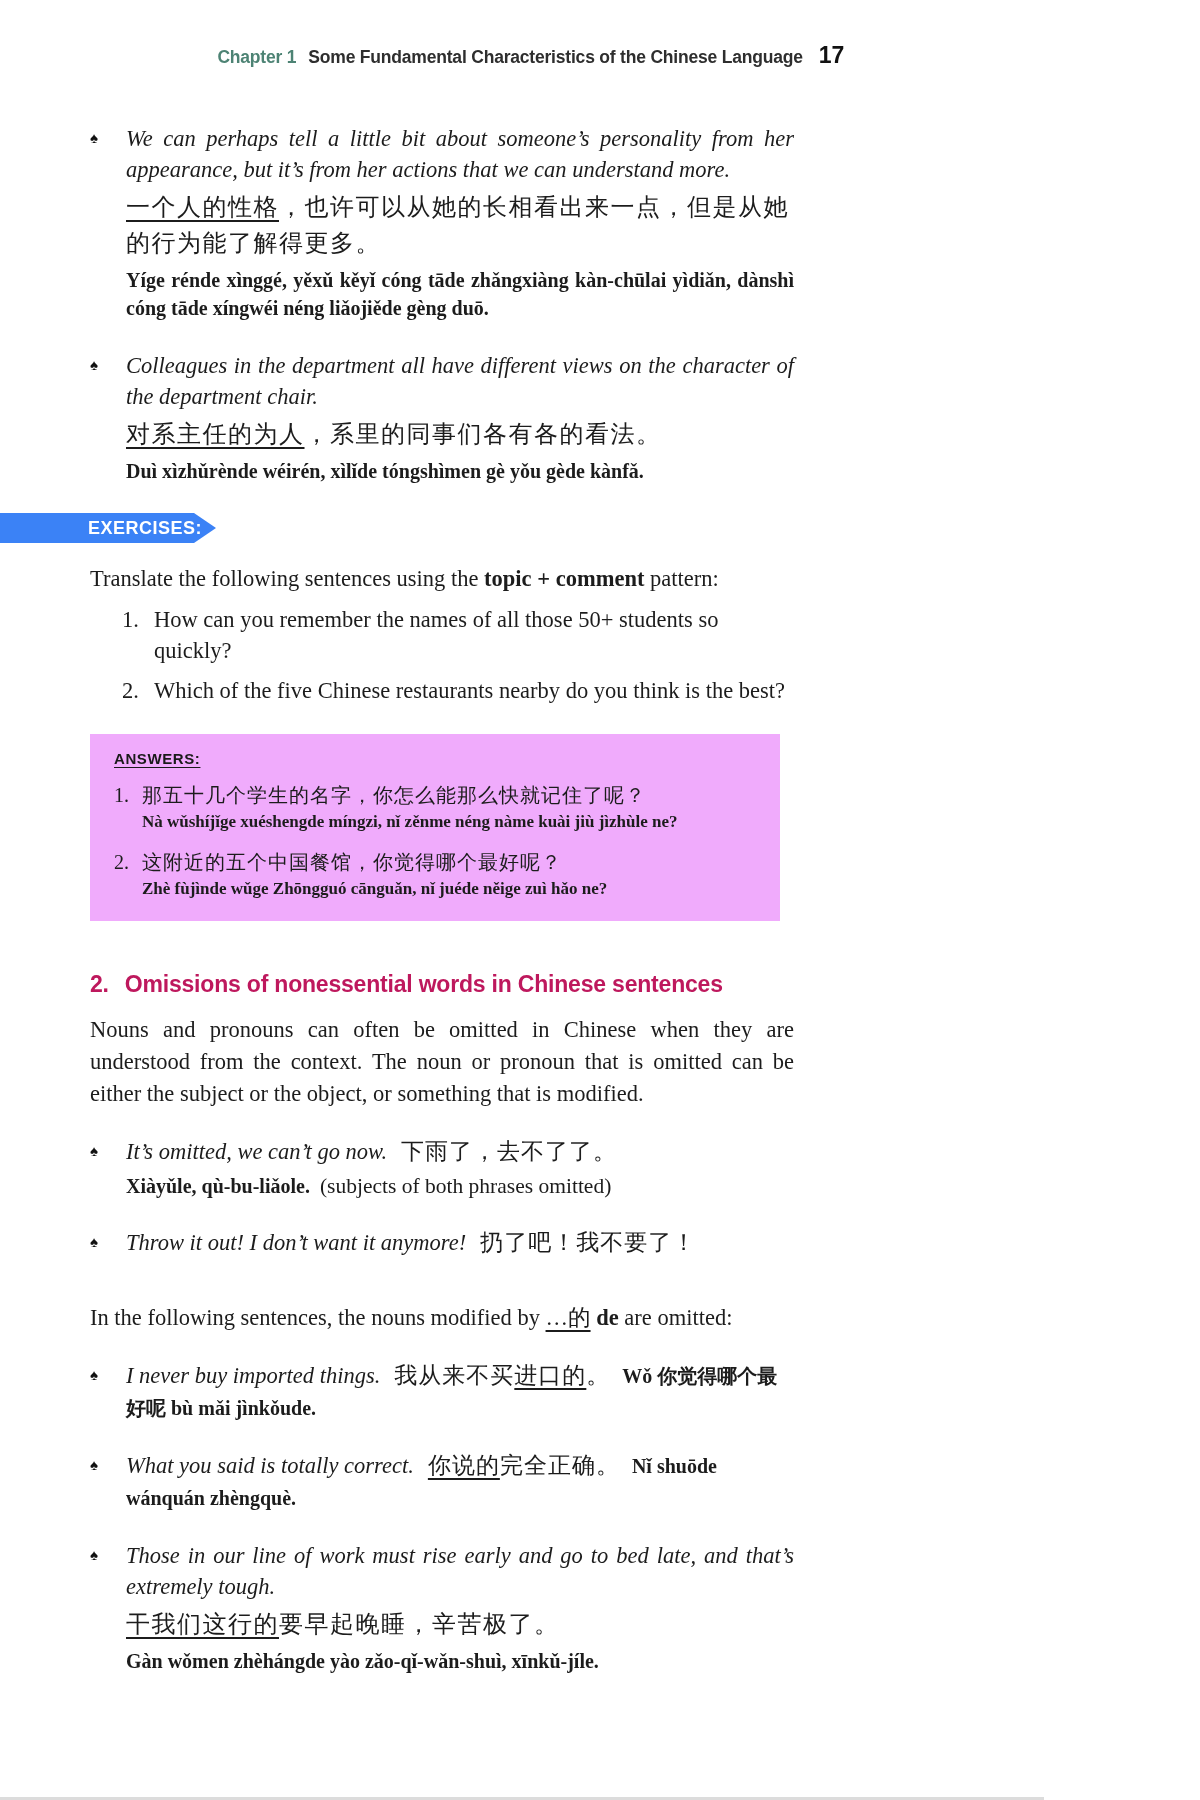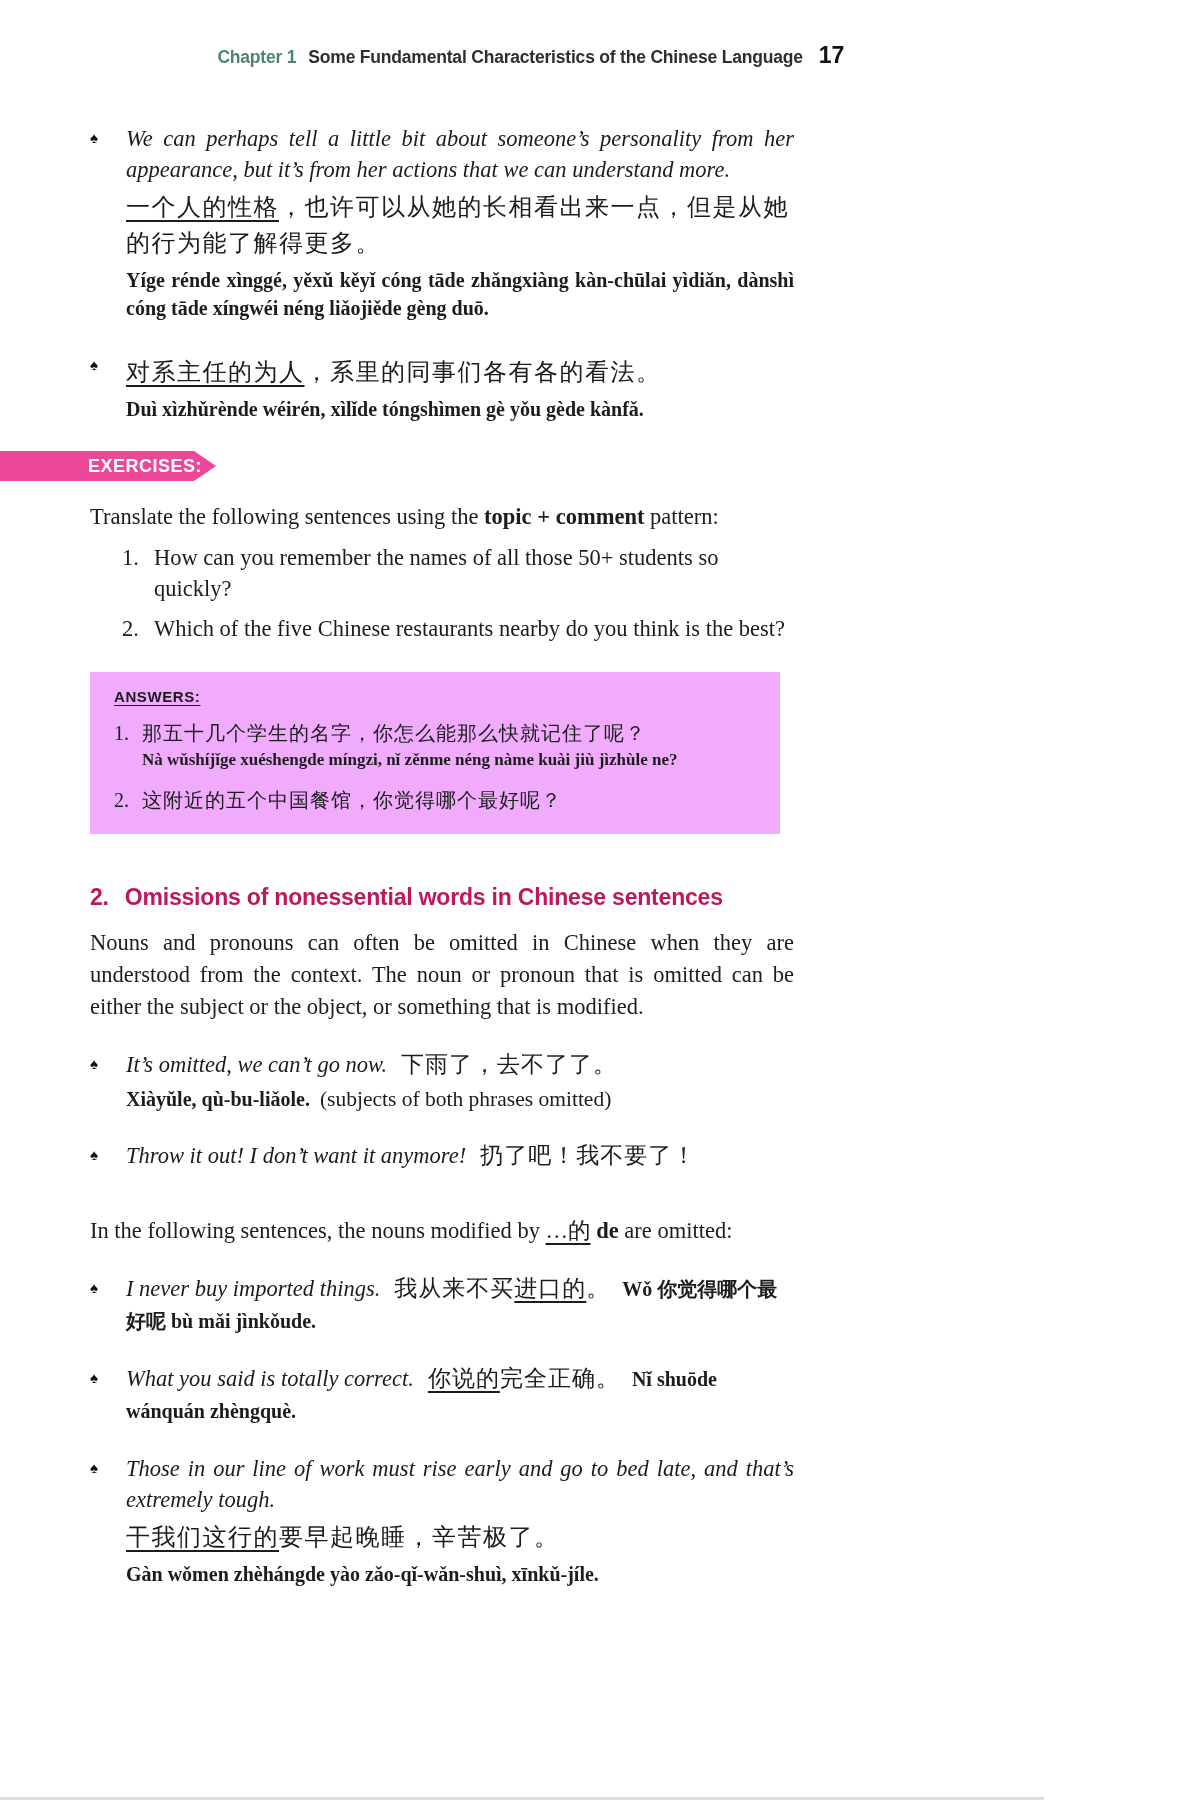--- a/index.html
+++ b/index.html
@@ -36,21 +36,21 @@
   .ex-body { flex: 1; min-width: 0; }
   .english { font-style: italic; font-size: 22.5px; line-height: 31px; text-align: justify; }
   .chinese { font-size: 24px; line-height: 36px; letter-spacing: 1.5px; margin-top: 4px; }
   .pinyin  { font-weight: bold; font-size: 20px; line-height: 28px; margin-top: 5px; text-align: justify; }
   .ul { text-decoration: underline; text-underline-offset: 5px; }
 
   
   .banner {
     margin-top: 26px;
     width: 216px; height: 30px;
-    background: #ec4899;
+    background: #3b82f6;
     clip-path: polygon(0 0, calc(100% - 22px) 0, 100% 50%, calc(100% - 22px) 100%, 0 100%);
     color: #fff;
     font-family: "Liberation Sans", sans-serif;
     font-weight: bold; font-size: 18px; line-height: 30px;
     padding-left: 88px; letter-spacing: 0.5px;
   }
 
   .intro { margin: 20px 0 0 0; font-size: 22.5px; line-height: 31px; }
   .exlist { margin-top: 10px; }
   .exrow { display: flex; margin-top: 9px; font-size: 22.5px; line-height: 31px; }
@@ -116,20 +116,21 @@
       <div class="ex-body">
         <div class="english">We can perhaps tell a little bit about someone’s personality from her appearance, but it’s from her actions that we can understand more.</div>
         <div class="chinese"><span class="ul">一个人的性格</span><span>，也许可以从她的长相看出来一点，但是从她的行为能了解得更多。</span></div>
         <div class="pinyin">Yíge rénde xìnggé, yěxǔ kěyǐ cóng tāde zhǎngxiàng kàn-chūlai yìdiǎn, dànshì cóng tāde xíngwéi néng liǎojiěde gèng duō.</div>
       </div>
     </div>
 
     <div class="example">
       <span class="bullet">♠</span>
       <div class="ex-body">
+        <div class="english">Colleagues in the department all have different views on the character of the department chair.</div>
         <div class="chinese"><span class="ul">对系主任的为人</span><span>，系里的同事们各有各的看法。</span></div>
         <div class="pinyin">Duì xìzhǔrènde wéirén, xìlǐde tóngshìmen gè yǒu gède kànfǎ.</div>
       </div>
     </div>
 
   </div>
 
   <div class="banner">
     <span>EXERCISES:</span>
   </div>
@@ -158,20 +159,21 @@
           <span>那五十几个学生的名字，你怎么能那么快就记住了呢？</span>
         </div>
         <div class="ans-py">Nà wǔshíjǐge xuéshengde míngzi, nǐ zěnme néng nàme kuài jiù jìzhùle ne?</div>
       </div>
 
       <div class="ans-item">
         <div class="ans-cn">
           <span class="ans-num">2.</span>
           <span>这附近的五个中国餐馆，你觉得哪个最好呢？</span>
         </div>
+        <div class="ans-py">Zhè fùjìnde wǔge Zhōngguó cānguǎn, nǐ juéde něige zuì hǎo ne?</div>
       </div>
     </div>
 
     <h2 class="sec-head"><span class="sec-num">2.</span><span>Omissions of nonessential words in Chinese sentences</span></h2>
 
     <p class="body-par">Nouns and pronouns can often be omitted in Chinese when they are understood from the context. The noun or pronoun that is omitted can be either the subject or the object, or something that is modified.</p>
 
     <div class="example ex2">
       <span class="bullet">♠</span>
       <div class="ex-body">

